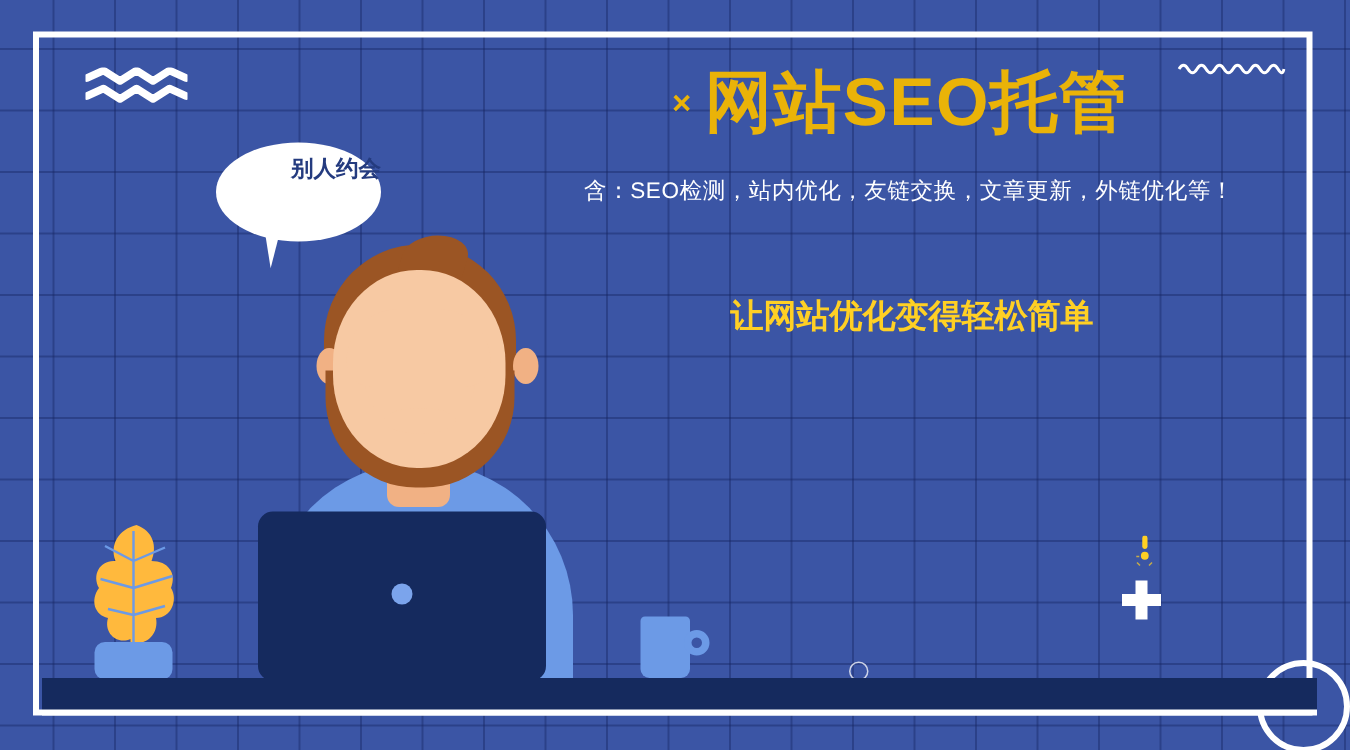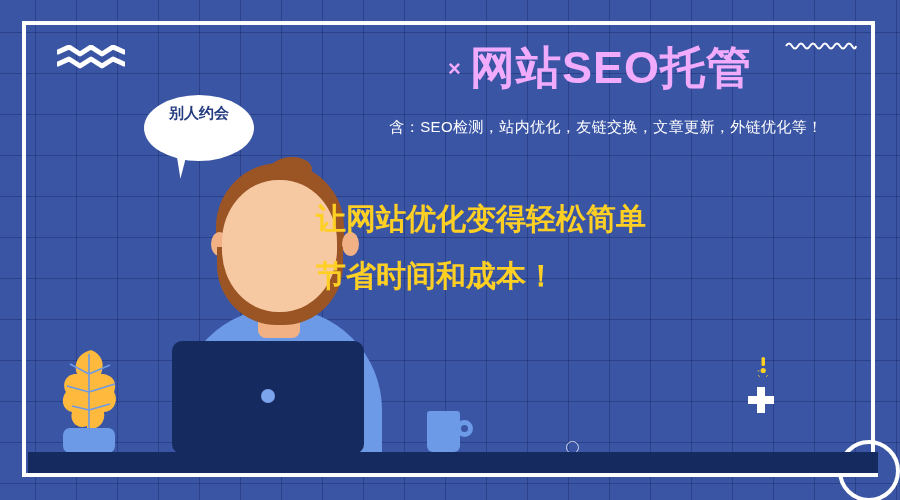--- a/index.html
+++ b/index.html
@@ -92,21 +92,21 @@
     border-radius: 50%;
     box-sizing: border-box;
   }
   
   .title {
     position: absolute;
     left: 330px;
     top: 42px;
     width: 540px;
     text-align: center;
-    color: #f0abfc;
+    color: #eab308;
     font-size: 45px;
     font-weight: bold;
     letter-spacing: 1px;
     line-height: 1.15;
     white-space: nowrap;
   }
   .title .x-mark {
     font-size: 22px;
     font-weight: bold;
     vertical-align: 7px;
@@ -118,26 +118,26 @@
     top: 118px;
     width: 552px;
     text-align: center;
     color: #ffffff;
     font-size: 15px;
     letter-spacing: 0.4px;
     white-space: nowrap;
   }
   .slogan {
     position: absolute;
-    left: 316px;
+    left: 332px;
     top: 190px;
     width: 552px;
-    text-align: left;
+    text-align: center;
     color: #ffd024;
-    font-size: 30px;
+    font-size: 22px;
     font-weight: bold;
     line-height: 1.9;
     white-space: nowrap;
   }
   .slogan .line { display: block; }
   
   .desk {
     position: absolute;
     left: 28px;
     top: 452px;
@@ -315,21 +315,21 @@
     height: 0;
     border-left: 13px solid #ffffff;
     border-bottom: 30px solid transparent;
     transform: rotate(-9deg);
   }
   .bubble-text {
     position: absolute;
     left: 144px;
     top: 102px;
     width: 110px;
-    text-align: center;
+    text-align: right;
     color: #243b7f;
     font-size: 15px;
     font-weight: bold;
     line-height: 1.42;
   }
   .bubble-text .line { display: block; }
 </style>
 </head>
 <body>
 
@@ -393,16 +393,15 @@
   <div class="bubble-text">
     <span class="line">别人约会</span>
   </div>
 
   <div class="title"><span class="x-mark">×</span><span>网站SEO托管</span></div>
 
   <div class="subtitle">含：SEO检测，站内优化，友链交换，文章更新，外链优化等！</div>
 
   <div class="slogan">
     <span class="line">让网站优化变得轻松简单</span>
-    <span class="line">节省时间和成本！</span>
   </div>
 
 </div>
 
 </body></html>

